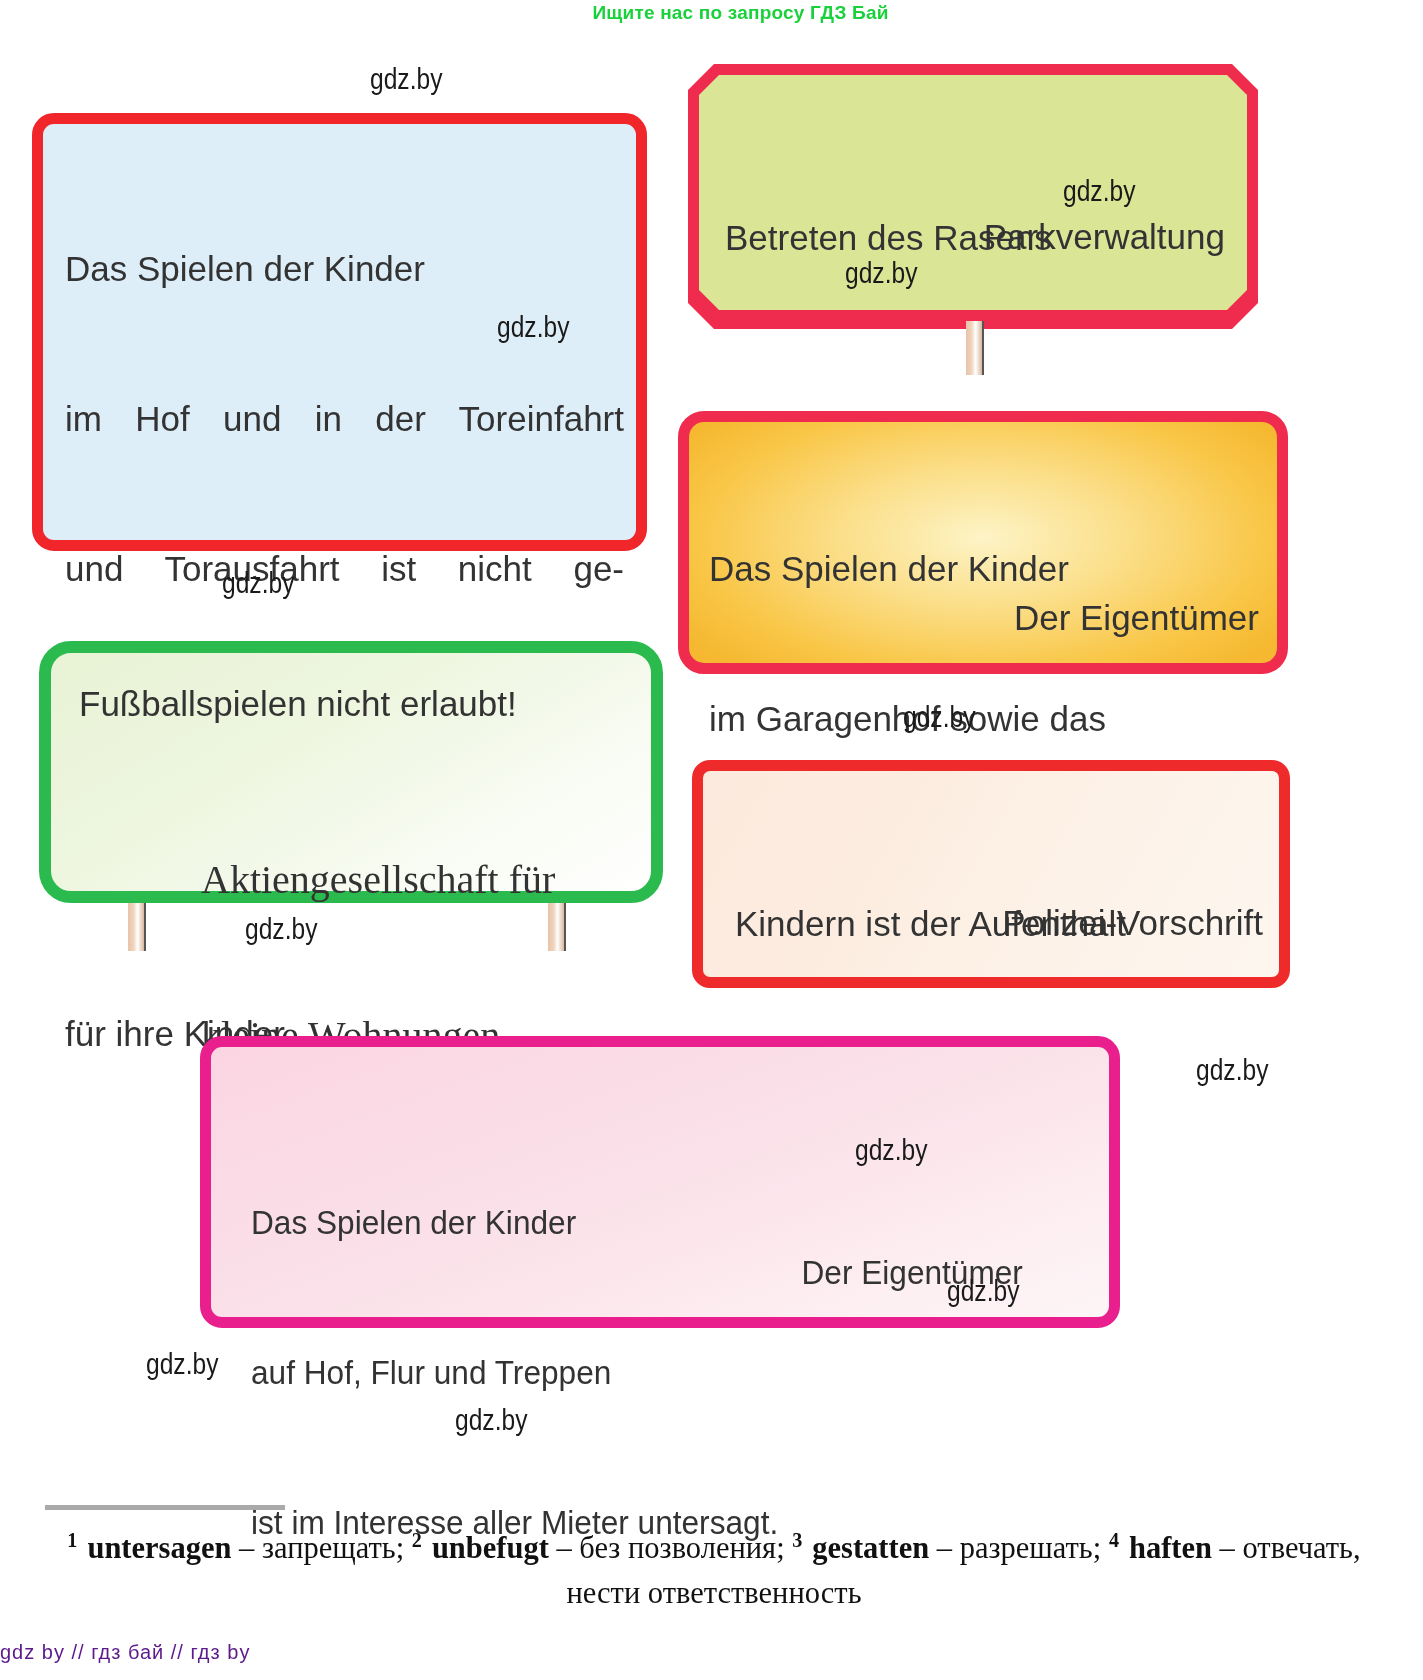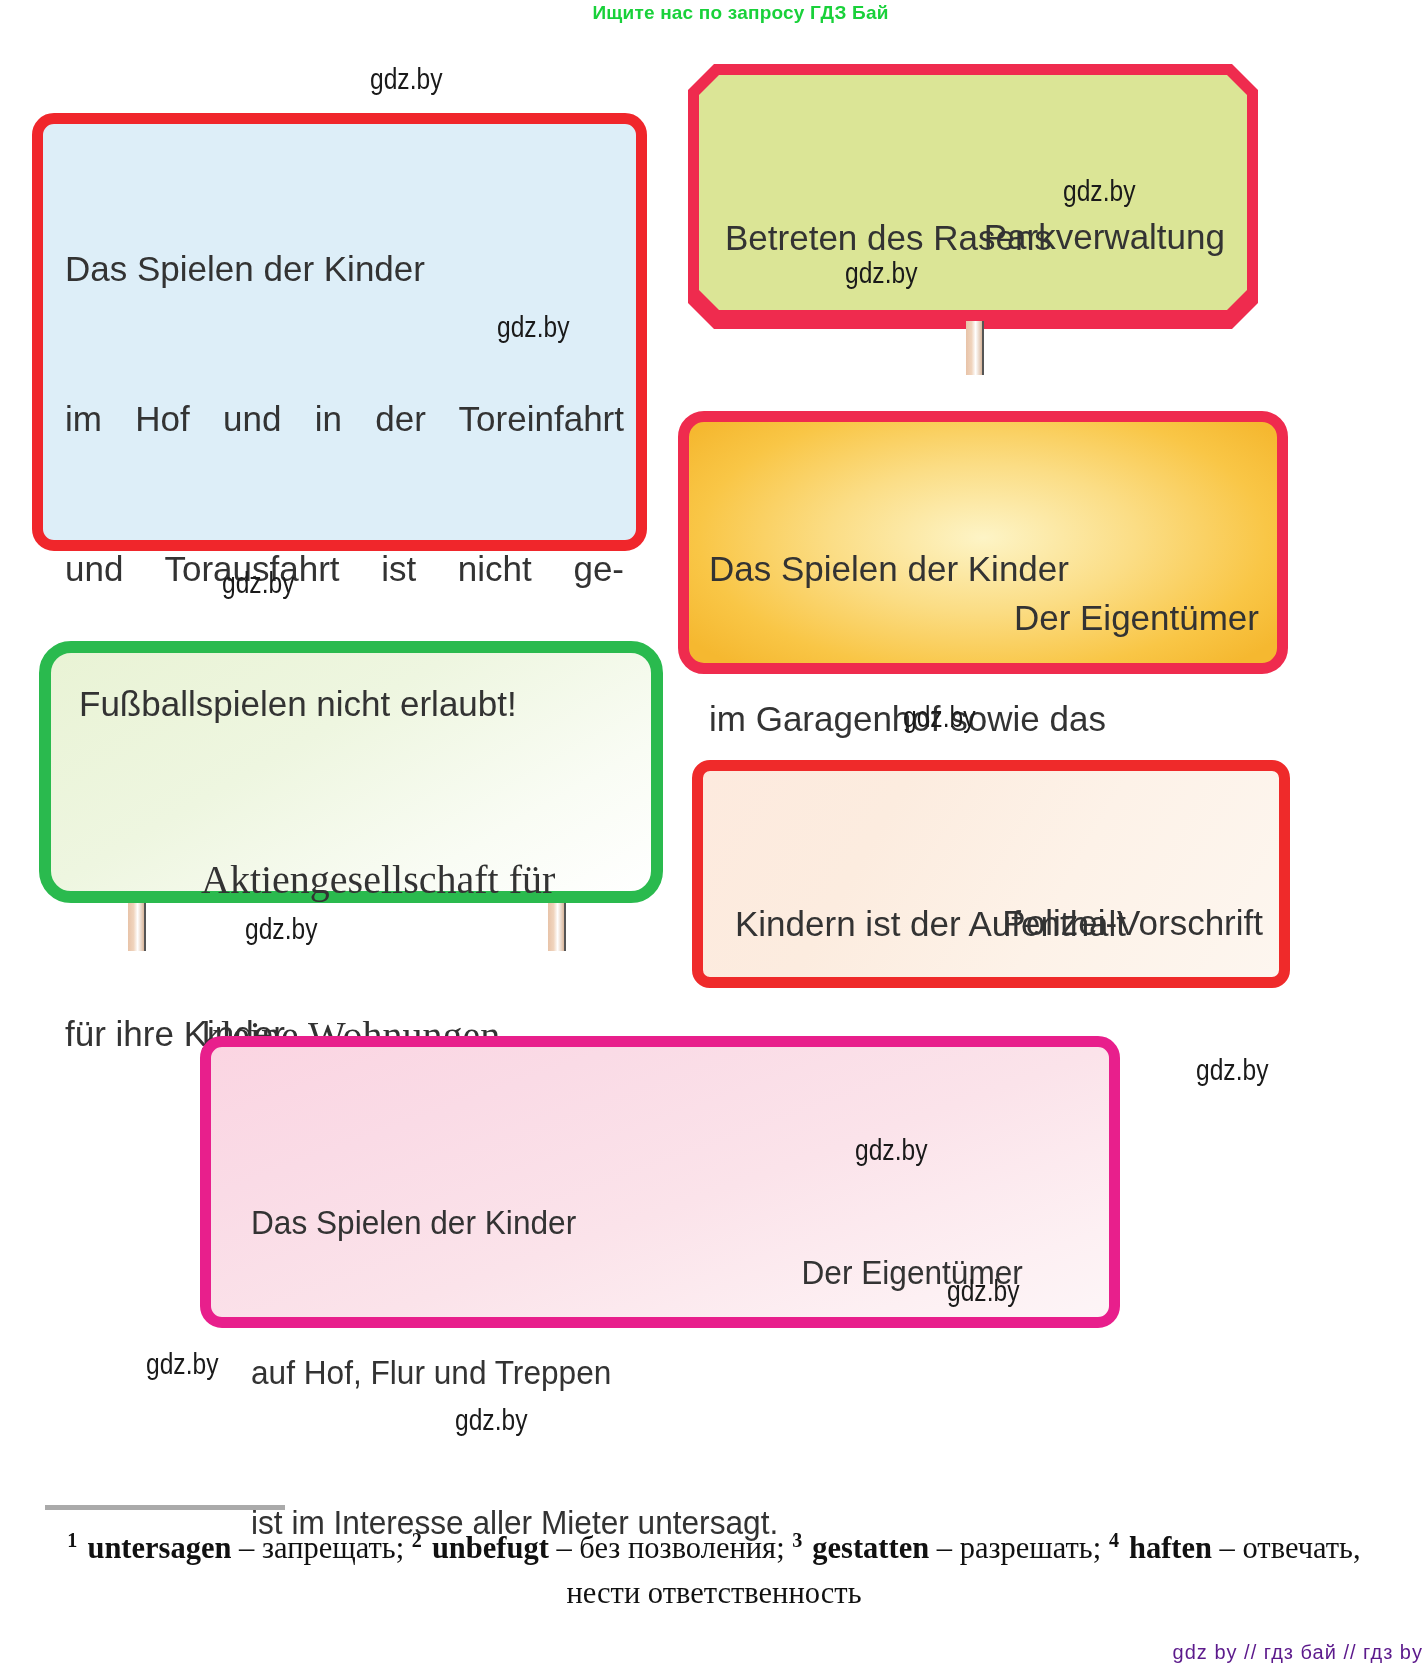--- a/index.html
+++ b/index.html
@@ -246,21 +246,21 @@
     text-align: center;
   }
   .footnotes b { font-weight: bold; margin-left: 10px; }
   .footnotes sup { font-size: 0.66em; vertical-align: super; font-weight: bold; }
 
   .footer-links {
     position: absolute;
     left: 0;
     top: 1641px;
     width: 1423px;
-    text-align: right;
+    text-align: left;
     font-family: "Liberation Sans", sans-serif;
     font-size: 20px;
     color: #5c1a8c;
     letter-spacing: 1px;
   }
   sup.fn { font-size: 0.62em; vertical-align: super; }
 </style>
 </head>
 <body>
 

